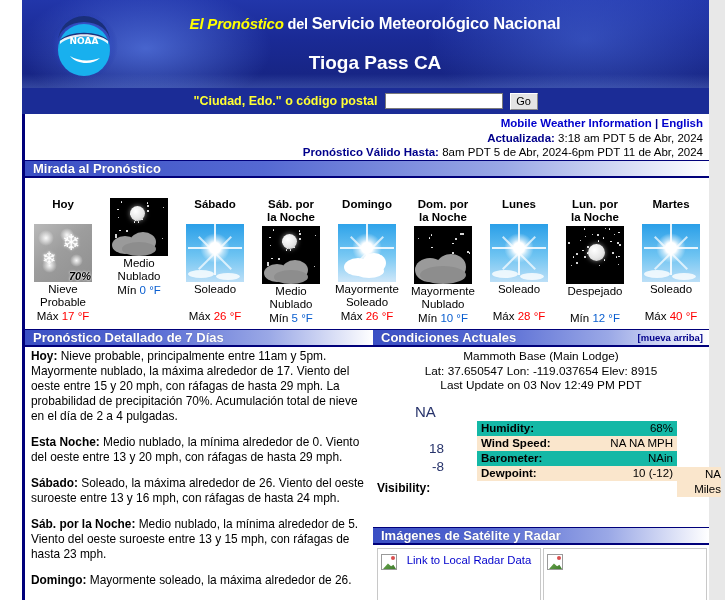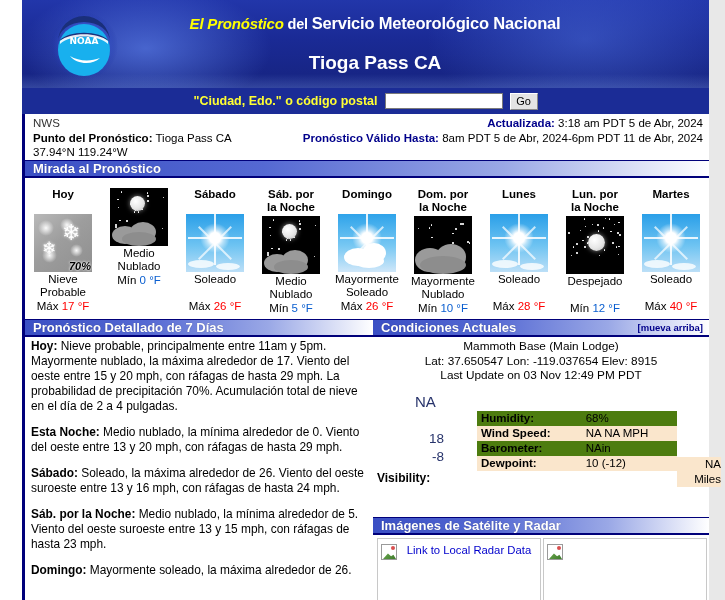--- a/index.html
+++ b/index.html
@@ -155,21 +155,21 @@
   }
   .sechdr .aux {
     position: absolute; right: 6px; top: 2px;
     font-size: 9.5px; font-weight: bold; color: #00008b;
     white-space: nowrap; cursor: pointer;
   }
 
   
   .fcast-wrap {
     width: 100%;
-    padding: 8px 0 4px 0;
+    padding: 18px 0 4px 0;
     background: #fff;
   }
   .fcast {
     display: flex;
     width: 100%;
   }
   .fcol {
     flex: 1 1 0;
     text-align: center;
     font-size: 11.5px;
@@ -337,24 +337,24 @@
   .cc-table {
     position: absolute; left: 100px; top: 18px;
     width: 200px;
     border-collapse: collapse;
     font-size: 11.5px;
   }
   .cc-table td {
     padding: 1px 4px;
     height: 15px;
   }
-  .cc-table tr.alt1 td { background: #4d7c0f; }
+  .cc-table tr.alt1 td { background: #14b8a6; }
   .cc-table tr.alt2 td { background: #fae6cc; }
   .cc-table td.k { font-weight: bold; color: #000; text-align: left; white-space: nowrap; }
-  .cc-table td.v { color: #000; white-space: nowrap; }
+  .cc-table td.v { text-align: right; color: #000; white-space: nowrap; }
   .cc-extra {
     position: absolute; left: 300px; top: 64px;
     width: 44px;
     text-align: right;
     font-size: 11.5px;
     color: #000;
     background: #fae6cc;
     line-height: 15px;
   }
 
@@ -440,29 +440,26 @@
 
   <div class="searchbar">
     <span class="lbl">"Ciudad, Edo." o código postal</span>
     <input class="zip" type="text" placeholder="" style="">
     <button class="go">Go</button>
   </div>
 
   <div class="content">
 
     <div class="inforow">
-      <div class="info-left">
-        <div class="nws-label">NWS</div>
+      <div class="info-right">
         <div>
-          <span class="b">Punto del Pronóstico:</span>
-          <span>Tioga Pass CA</span>
+          <span class="bluelink">Mobile Weather Information</span>
+          <span class="bluebold">|</span>
+          <span class="bluelink">English</span>
         </div>
-        <div>37.94°N 119.24°W</div>
-      </div>
-      <div class="info-right">
         <div>
           <span class="bluebold">Actualizada:</span>
           <span>3:18 am PDT 5 de Abr, 2024</span>
         </div>
         <div>
           <span class="bluebold">Pronóstico Válido Hasta:</span>
           <span>8am PDT 5 de Abr, 2024-6pm PDT 11 de Abr, 2024</span>
         </div>
       </div>
     </div>

